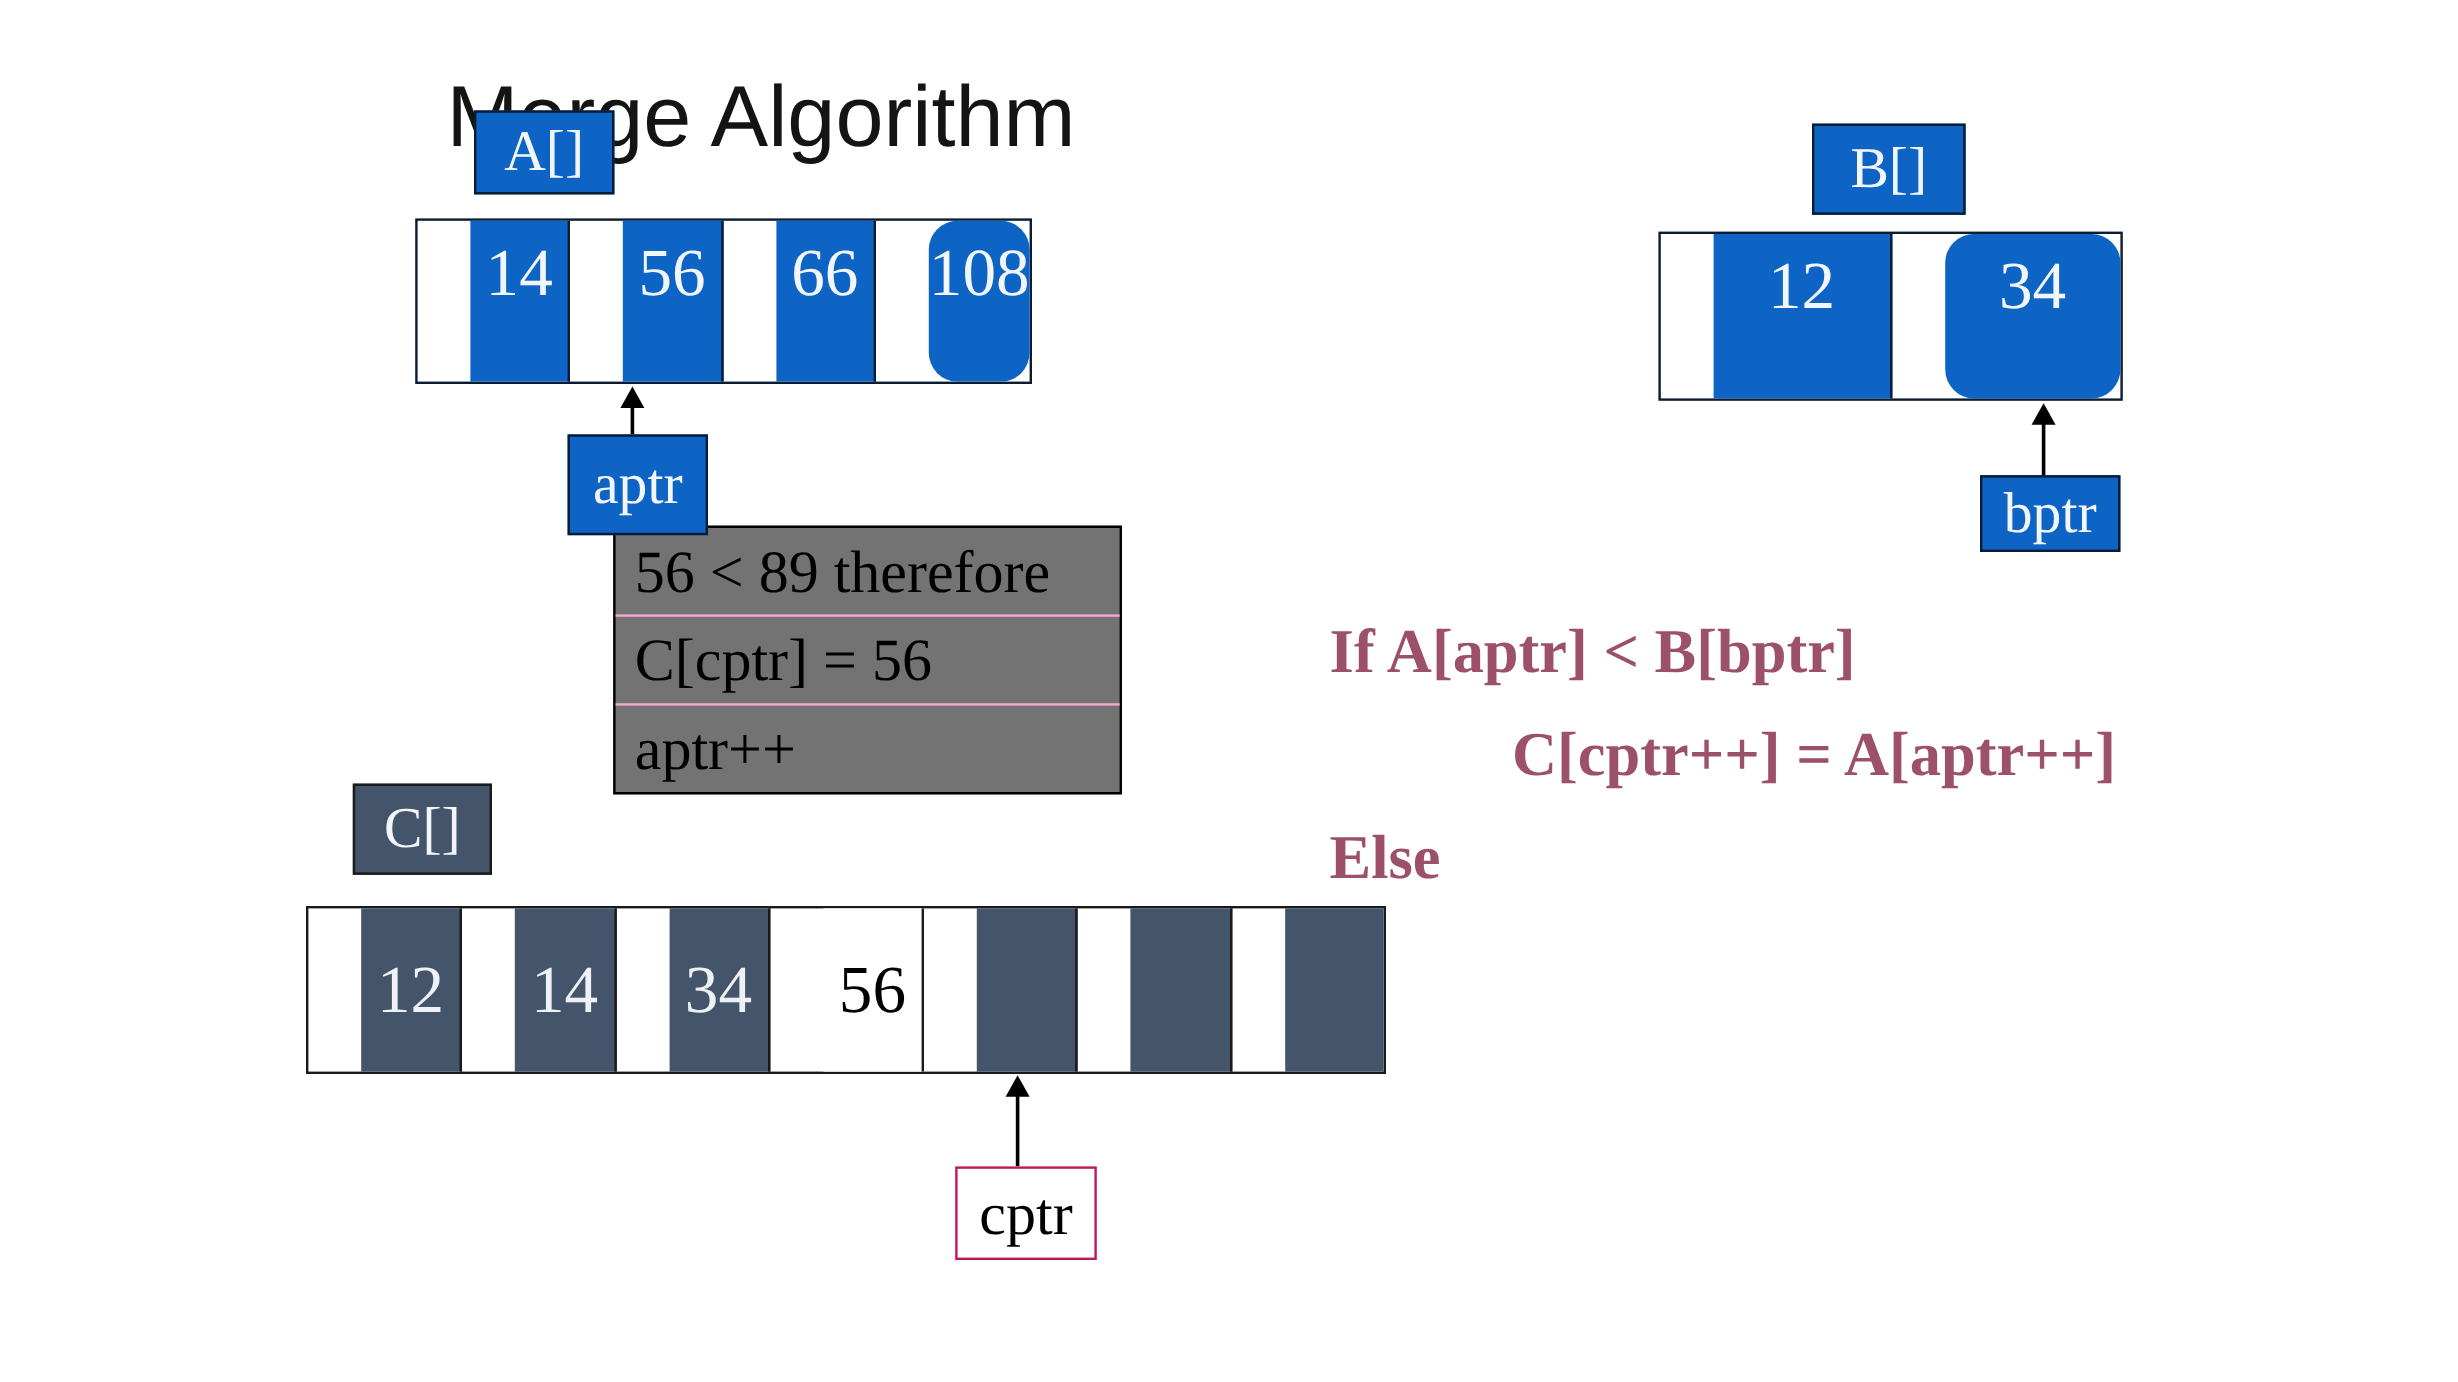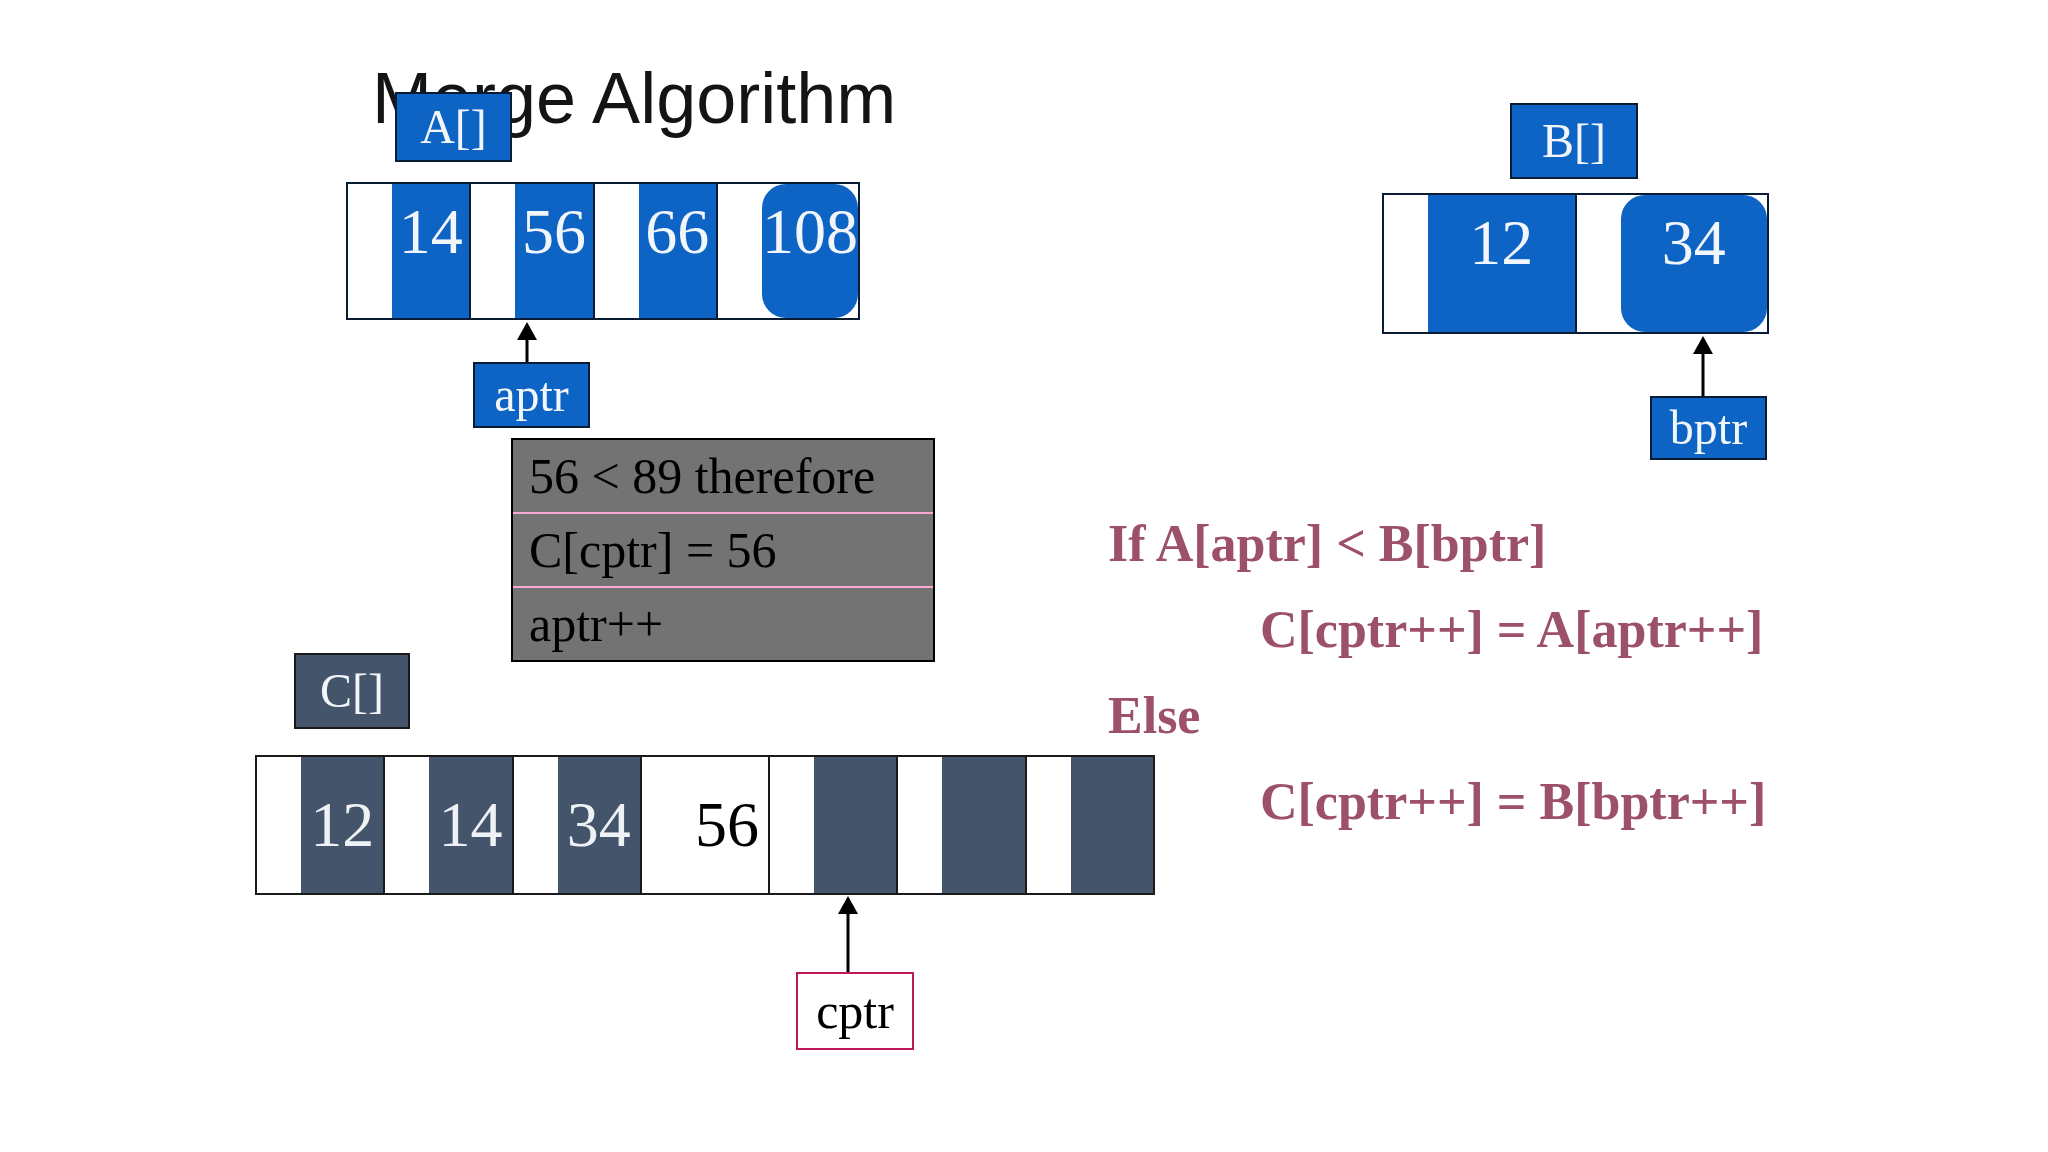--- a/index.html
+++ b/index.html
@@ -37,21 +37,21 @@
 
   
   .arr{
     position:absolute;
     display:flex;
     box-sizing:border-box;
     z-index:2;
   }
   .arr .cell{
     display:flex;justify-content:center;
-    font-size:64px;line-height:1;
+    font-size:56px;line-height:1;
     box-sizing:border-box;
     flex:1 1 0;
     margin-left:44px;
   }
   .arr-blue{border:2px solid #0a1c33;}
   .arr-blue .cell{
     background:#0d64c4;color:#f2f6fa;
     border-right:2px solid #0a1c33;
     align-items:flex-start;
     padding-top:16px;
@@ -134,21 +134,21 @@
     <div class="cell">56</div>
     <div class="cell">66</div>
     <div class="cell">108</div>
   </div>
 
   <div class="uparrow" style="left:516px;top:322px;height:40px;">
     <div class="head"></div>
     <div class="shaft"></div>
   </div>
 
-  <div class="tag" style="left:473px;top:362px;width:117px;height:66px;">aptr</div>
+  <div class="tag" style="left:473px;top:362px;width:117px;height:84px;">aptr</div>
 
   <div class="stepbox">
     <div class="row">56 &lt; 89 therefore</div>
     <div class="row">C[cptr] = 56</div>
     <div class="row">aptr++</div>
   </div>
 
   <div class="tag" style="left:1510px;top:103px;width:128px;height:76px;">B[]</div>
 
   <div class="arr arr-blue" style="left:1382px;top:193px;width:387px;height:141px;">
@@ -159,21 +159,20 @@
   <div class="uparrow" style="left:1692px;top:336px;height:60px;">
     <div class="head"></div>
     <div class="shaft"></div>
   </div>
 
   <div class="tag" style="left:1650px;top:396px;width:117px;height:64px;">bptr</div>
 
   <div class="code" style="left:1260px;top:604px;">C[cptr++] = A[aptr++]</div>
   <div class="code" style="left:1108px;top:518px;">If A[aptr] &lt; B[bptr]</div>
   <div class="code" style="left:1108px;top:690px;">Else</div>
-  <div class="code" style="left:1260px;top:776px;">C[cptr++] = B[bptr++]</div>
 
   <div class="tag slate" style="left:294px;top:653px;width:116px;height:76px;">C[]</div>
 
   <div class="arr arr-slate" style="left:255px;top:755px;width:900px;height:140px;">
     <div class="cell">12</div>
     <div class="cell">14</div>
     <div class="cell">34</div>
     <div class="cell hl">56</div>
     <div class="cell"></div>
     <div class="cell"></div>

